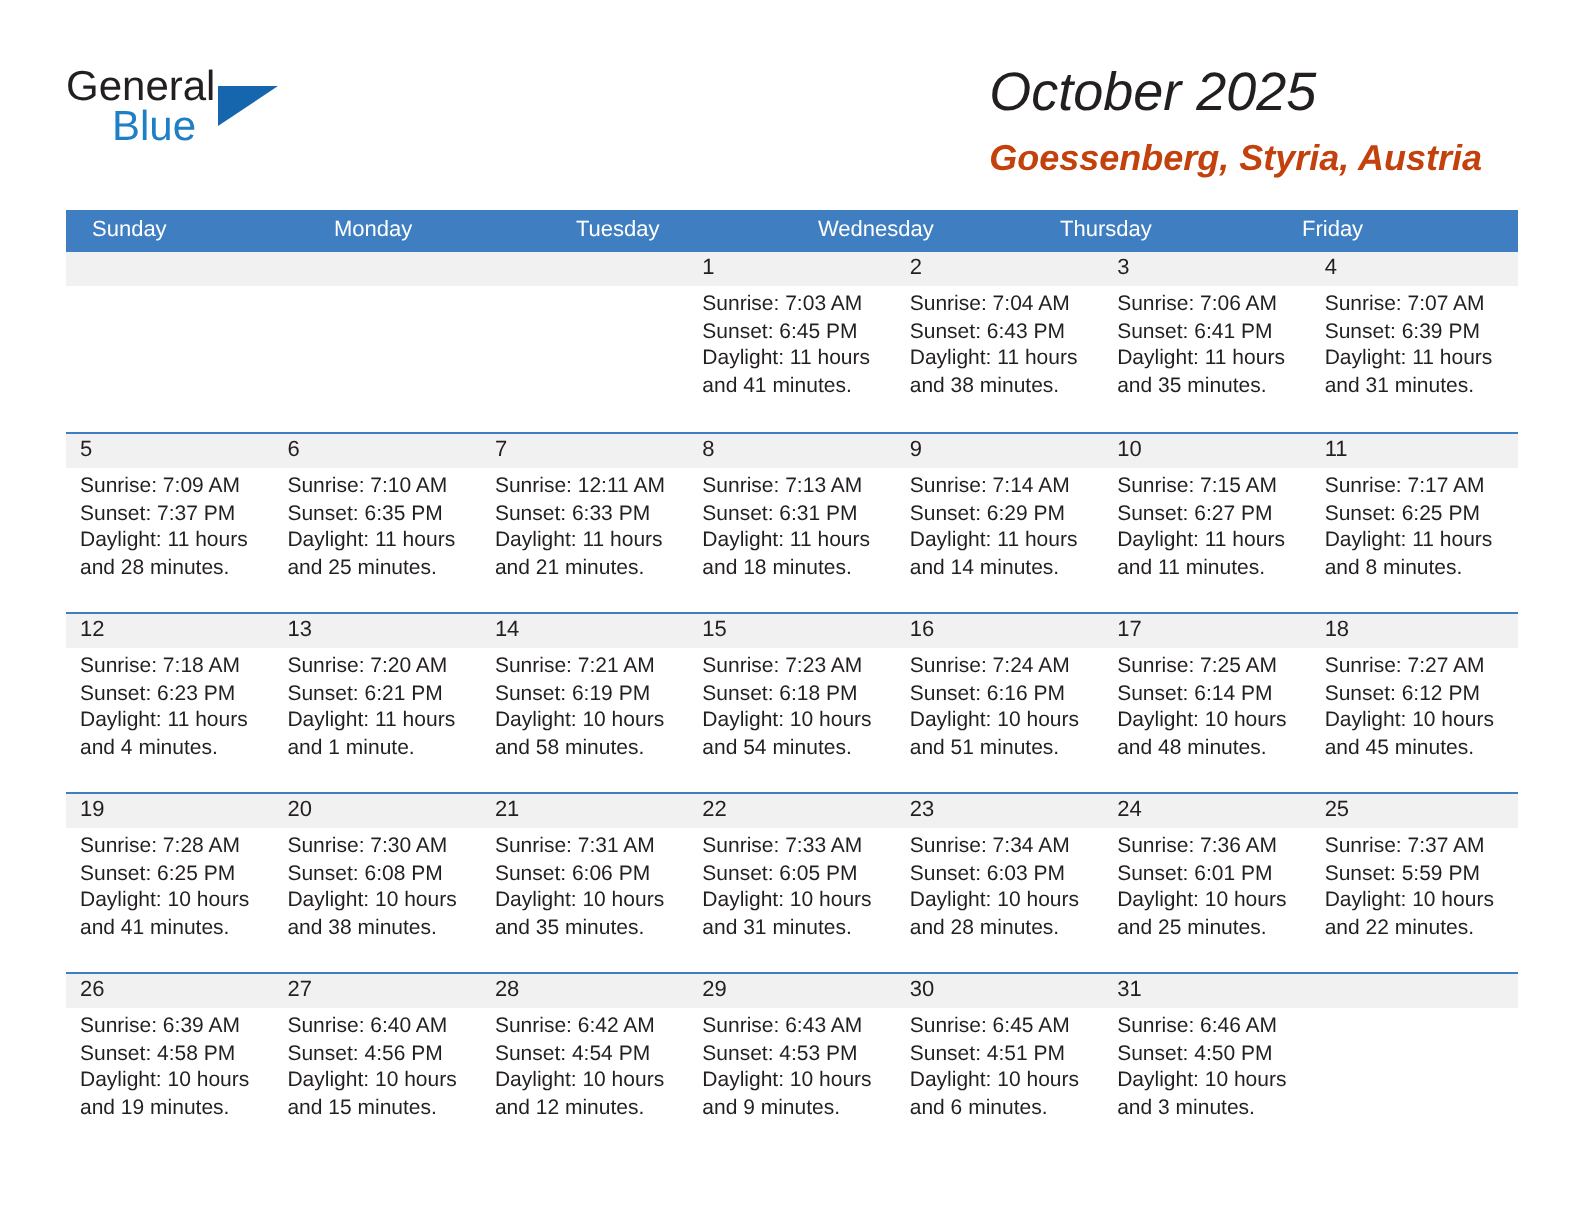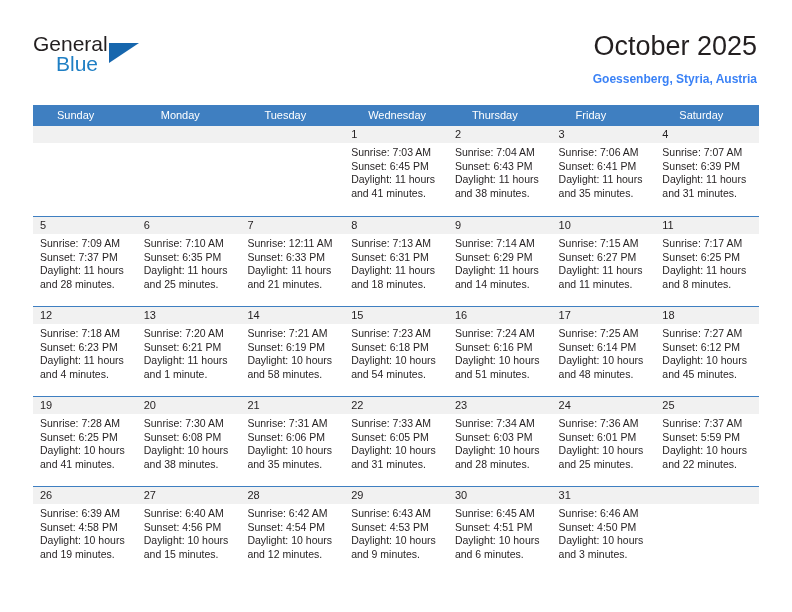--- a/index.html
+++ b/index.html
@@ -60,35 +60,36 @@
     left: 76px;
     top: 10px;
     width: 0;
     height: 0;
     border-left: 30px solid #1666ad;
     border-bottom: 20px solid transparent;
   }
 
   .title-block {
     position: absolute;
-    right: 35px;
+    right: 51px;
     top: 30px;
-    text-align: right;
+    text-align: left;
+    font-style: italic;
   }
   .cal-title {
     font-size: 27px;
     font-weight: normal;
     color: #231f20;
     line-height: 32px;
     white-space: nowrap;
   }
   .cal-subtitle {
-    font-size: 12px;
+    font-size: 18px;
     font-weight: bold;
-    color: #3b82f6;
+    color: #c2410c;
     margin-top: 9px;
     line-height: 16px;
     white-space: nowrap;
   }
 
   
   .calendar {
     position: absolute;
     left: 33px;
     top: 105px;
@@ -97,21 +98,21 @@
   .weekdays {
     display: flex;
     background: #3f7fc1;
     height: 21px;
   }
   .weekday {
     flex: 1 1 0;
     color: #ffffff;
     font-size: 11px;
     line-height: 21px;
-    padding-left: 24px;
+    padding-left: 13px;
     box-sizing: border-box;
     white-space: nowrap;
   }
 
   .week {
     display: flex;
     height: 90px;
     border-top: 1px solid #3f7fc1;
     box-sizing: border-box;
   }
@@ -169,21 +170,20 @@
 
   <div class="calendar">
 
     <div class="weekdays">
       <div class="weekday">Sunday</div>
       <div class="weekday">Monday</div>
       <div class="weekday">Tuesday</div>
       <div class="weekday">Wednesday</div>
       <div class="weekday">Thursday</div>
       <div class="weekday">Friday</div>
-      <div class="weekday">Saturday</div>
     </div>
 
     <div id="weeks-container">
         <div class="week">
           <div class="day empty">
             <div class="day-num-band"></div>
           </div>
           <div class="day empty">
             <div class="day-num-band"></div>
           </div>

